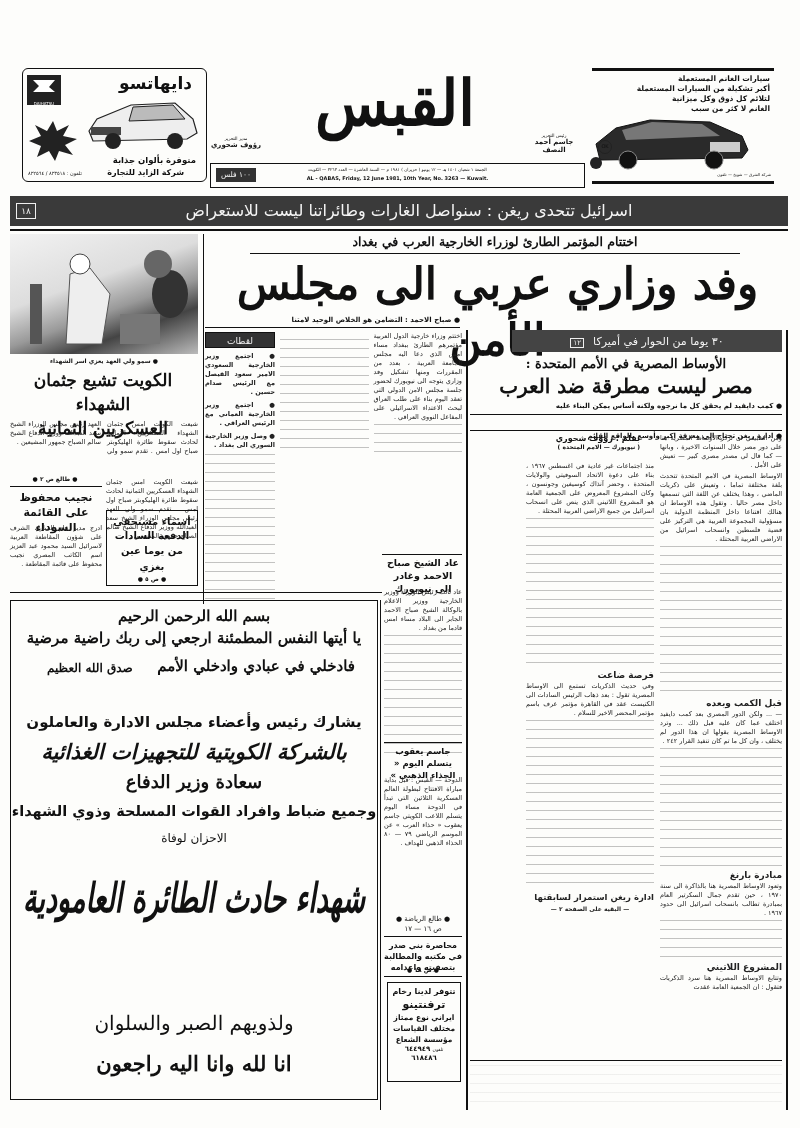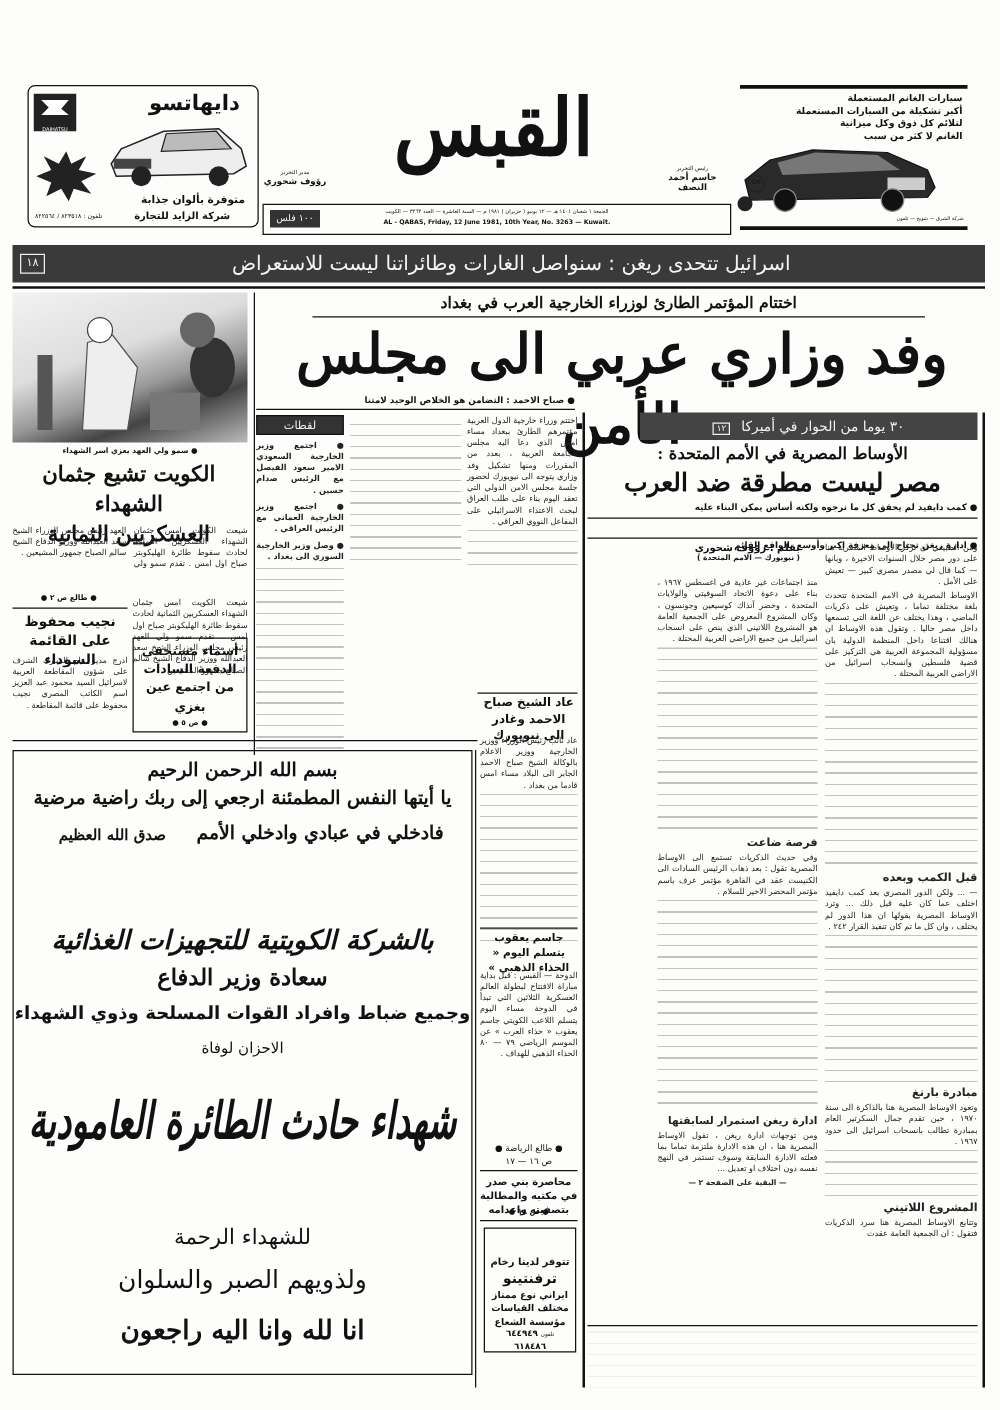--- a/index.html
+++ b/index.html
@@ -120,21 +120,21 @@
 </div>
 <div class="abs txt" style="left:10px;top:524px;width:92px;height:60px;">ادرج مدير عام المبارك الشرف على شؤون المقاطعة العربية لاسرائيل السيد محمود عبد العزيز اسم الكاتب المصري نجيب محفوظ على قائمة المقاطعة .</div>
 
 <div class="abs txt" style="left:106px;top:478px;width:92px;height:30px;">
   <span>شيعت الكويت امس جثمان الشهداء العسكريين الثمانية لحادث سقوط طائرة الهليكوبتر صباح اول امس . تقدم سمو ولي العهد رئيس مجلس الوزراء الشيخ سعد العبدالله ووزير الدفاع الشيخ سالم الصباح جمهور المشيعين .</span>
 </div>
 
 <div class="box center" style="left:106px;top:510px;width:92px;height:76px;border-width:1.5px;padding-top:4px;">
   <div class="bold" style="font-size:10px;line-height:14px;">أسماء مستحقي</div>
   <div class="bold" style="font-size:10px;line-height:14px;">الدفعة السادات</div>
-  <div class="bold" style="font-size:10px;line-height:16px;">من اجتمع عين بغزي</div>
+  <div class="bold" style="font-size:10px;line-height:16px;">من يوما عين بغزي</div>
   <div class="bold" style="font-size:6px;">● ص ٥ ●</div>
 </div>
 
 <div class="abs bold center serif" style="left:205px;top:234px;width:580px;font-size:12.5px;line-height:16px;">اختتام المؤتمر الطارئ لوزراء الخارجية العرب في بغداد</div>
 <div class="rule" style="left:250px;top:253px;width:490px;height:1px;"></div>
 <div class="abs bold center serif" style="left:205px;top:256px;width:585px;font-size:44px;line-height:56px;letter-spacing:-1px;">وفد وزاري عربي الى مجلس الأمن</div>
 <div class="abs bold" style="left:210px;top:316px;width:250px;font-size:7px;text-align:right;">● صباح الاحمد : التضامن هو الخلاص الوحيد لامتنا</div>
 <div class="rule" style="left:205px;top:327px;width:255px;height:1px;"></div>
 <div class="rule" style="left:203px;top:234px;width:1px;height:370px;"></div>
 
@@ -189,58 +189,57 @@
   <p>وتتابع الاوساط المصرية هنا سرد الذكريات فتقول : ان الجمعية العامة عقدت</p>
 </div>
 
 <div class="abs txt" style="left:526px;top:462px;width:128px;height:600px;">
   <p>منذ اجتماعات غير عادية في اغسطس ١٩٦٧ ، بناء على دعوة الاتحاد السوفيتي والولايات المتحدة ، وحضر آنذاك كوسيغين وجونسون ، وكان المشروع المعروض على الجمعية العامة هو المشروع اللاتيني الذي ينص على انسحاب اسرائيل من جميع الاراضي العربية المحتلة .</p>
   <div class="lines" style="height:150px;"></div>
   <div class="bold" style="font-size:9px;line-height:14px;">فرصة ضاعت</div>
   <p>وفي حديث الذكريات تستمع الى الاوساط المصرية تقول : بعد ذهاب الرئيس السادات الى الكنيست عقد في القاهرة مؤتمر عرف باسم مؤتمر المحضر الاخير للسلام .</p>
   <div class="lines" style="height:170px;"></div>
   <div class="bold" style="font-size:8.5px;line-height:14px;">ادارة ريغن استمرار لسابقتها</div>
-  <p>ومن توجهات ادارة ريغن ، تقول الاوساط المصرية هنا ، ان هذه الادارة ملتزمة تماما بما فعلته الادارة السابقة وسوف تستمر في النهج نفسه دون اختلاف او تعديل ...</p>
   <div class="bold center" style="font-size:6px;">— البقية على الصفحة ٢ —</div>
 </div>
 <div class="rule" style="left:470px;top:1060px;width:312px;height:1px;"></div>
 <div class="abs lines" style="left:470px;top:1065px;width:312px;height:45px;opacity:.08;"></div>
 
 <div class="rule" style="left:384px;top:742px;width:78px;height:1px;"></div>
 <div class="abs bold center" style="left:384px;top:745px;width:78px;font-size:8.5px;line-height:12px;">جاسم يعقوب يتسلم اليوم « الحذاء الذهبي »</div>
 <div class="abs txt" style="left:384px;top:776px;width:78px;height:110px;overflow:hidden;">الدوحة — القبس : قبل بداية مباراة الافتتاح لبطولة العالم العسكرية الثلاثين التي تبدأ في الدوحة مساء اليوم يتسلم اللاعب الكويتي جاسم يعقوب « حذاء العرب » عن الموسم الرياضي ٧٩ — ٨٠ الحذاء الذهبي للهداف .</div>
 <div class="abs center" style="left:384px;top:914px;width:78px;font-size:7px;line-height:10px;">
   <div>● طالع الرياضة ●</div>
   <div>ص ١٦ — ١٧</div>
 </div>
 <div class="rule" style="left:384px;top:936px;width:78px;height:1px;"></div>
 <div class="abs bold center" style="left:384px;top:940px;width:78px;font-size:8px;line-height:11px;">محاصرة بني صدر في مكتبه والمطالبة بتصفيته واعدامه</div>
 <div class="abs bold center" style="left:384px;top:966px;width:78px;font-size:6px;">● ص ١٨ ●</div>
 <div class="rule" style="left:384px;top:976px;width:78px;height:1px;"></div>
-<div class="box center" style="left:387px;top:982px;width:74px;height:100px;border-width:1.5px;padding-top:21px;">
+<div class="box center" style="left:387px;top:982px;width:74px;height:100px;border-width:1.5px;padding-top:3px;">
   <div class="bold" style="font-size:8px;line-height:12px;">تتوفر لدينا رخام</div>
   <div class="bold" style="font-size:11px;line-height:14px;">ترفنتينو</div>
   <div class="bold" style="font-size:7.5px;line-height:11px;">ايراني نوع ممتاز</div>
   <div class="bold" style="font-size:7.5px;line-height:11px;">مختلف القياسات</div>
   <div class="bold" style="font-size:7.5px;line-height:11px;">مؤسسة الشعاع</div>
   <div style="font-size:7px;line-height:9px;">
     <span style="font-size:4.5px;">تلفون</span>
     <span class="bold">٦٤٤٩٤٩</span><br>
     <span class="bold">٦١٨٤٨٦</span>
   </div>
 </div>
 <div class="rule" style="left:380px;top:600px;width:1px;height:510px;"></div>
 
 <div class="rule" style="left:10px;top:592px;width:372px;height:1px;"></div>
 <div class="box" style="left:10px;top:600px;width:368px;height:500px;border-width:1.5px;">
   <div class="abs center serif bold" style="left:0;right:0;top:6px;font-size:15px;">بسم الله الرحمن الرحيم</div>
   <div class="abs center serif bold" style="left:6px;right:6px;top:28px;font-size:15px;">يا أيتها النفس المطمئنة ارجعي إلى ربك راضية مرضية</div>
   <div class="abs serif bold" style="right:22px;top:56px;font-size:15px;">فادخلي في عبادي وادخلي الأمم</div>
   <div class="abs serif bold" style="left:36px;top:60px;font-size:12px;">صدق الله العظيم</div>
+  <div class="abs center bold" style="left:0;right:0;top:112px;font-size:15px;">يشارك رئيس وأعضاء مجلس الادارة والعاملون</div>
   <div class="abs center serif bold" style="left:0;right:0;top:138px;font-size:21px;font-style:italic;">بالشركة الكويتية للتجهيزات الغذائية</div>
   <div class="abs center serif bold" style="left:0;right:0;top:170px;font-size:18px;">سعادة وزير الدفاع</div>
   <div class="abs center bold" style="left:0;right:0;top:202px;font-size:14.5px;">وجميع ضباط وافراد القوات المسلحة وذوي الشهداء</div>
   <div class="abs center serif" style="left:0;right:0;top:230px;font-size:12px;">الاحزان لوفاة</div>
   <div class="abs center serif bold" style="left:0;right:0;top:262px;font-size:27px;line-height:70px;font-style:italic;transform:scaleY(1.5);">شهداء حادث الطائرة العامودية</div>
-  <div class="abs center serif" style="left:0;right:0;top:378px;font-size:17px;">للشهداء الرحمة</div>
   <div class="abs center serif" style="left:0;right:0;top:410px;font-size:20px;">ولذويهم الصبر والسلوان</div>
   <div class="abs center serif bold" style="left:0;right:0;top:450px;font-size:21px;">انا لله وانا اليه راجعون</div>
 </div>
 
 </body></html>

